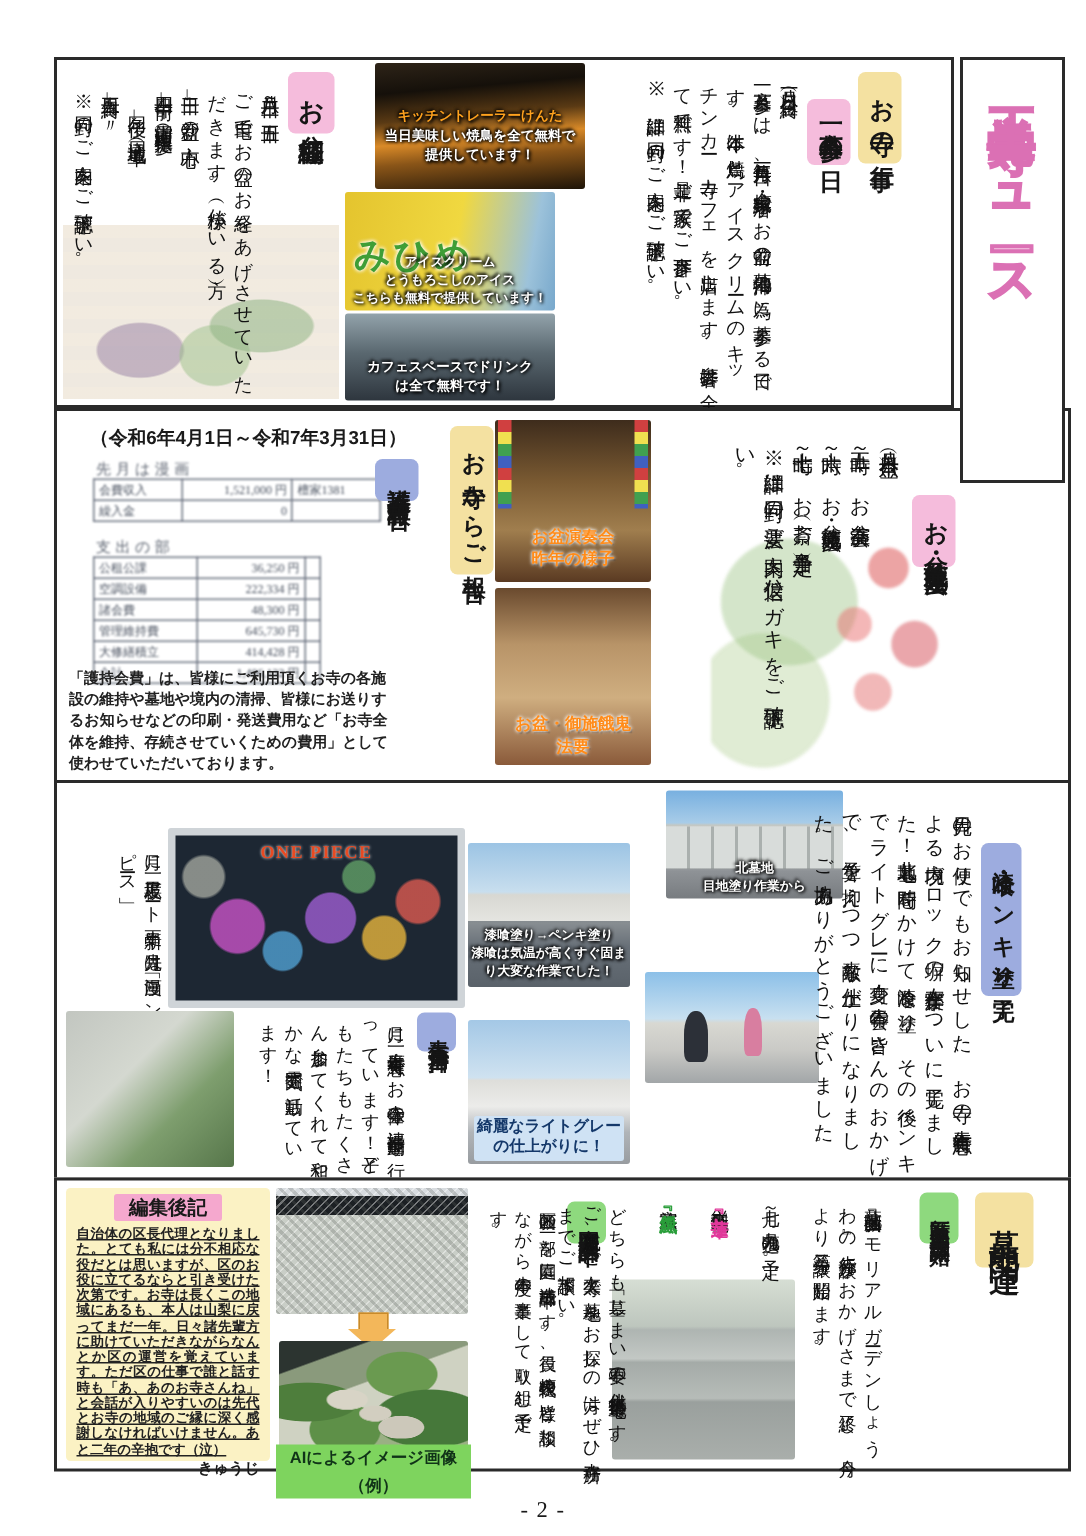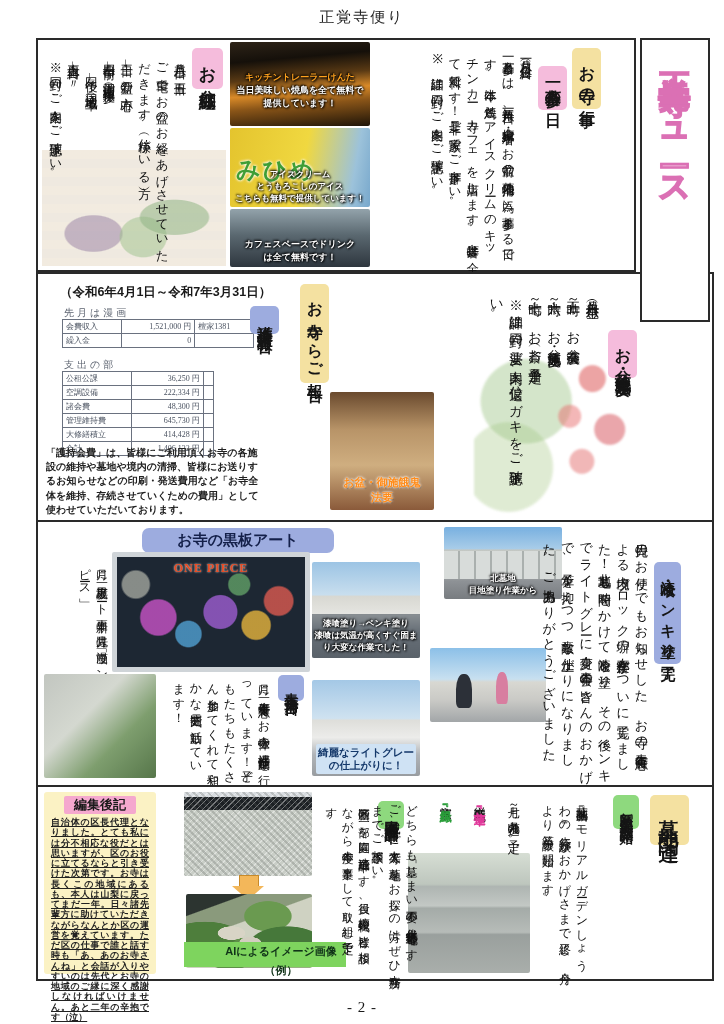--- a/index.html
+++ b/index.html
@@ -24,21 +24,21 @@
   .green{background:#8ed97e;}
   .masthead{position:absolute;left:640px;top:38px;width:66px;height:280px;background:#fff;
             border:2px solid #2a2a2a;display:flex;justify-content:center;z-index:30;}
   .masthead .mtitle{writing-mode:vertical-rl;font-size:32px;font-weight:bold;letter-spacing:6px;
             color:#f7cce5;-webkit-text-stroke:1.6px #db70b4;text-shadow:0 0 1px #db70b4;padding-top:6px;}
   .ph{position:absolute;overflow:hidden;border-radius:2px;}
   .cap{position:absolute;left:0;right:0;bottom:3px;text-align:center;white-space:pre-line;
        font-family:"Liberation Sans","DejaVu Sans",sans-serif;font-weight:bold;color:#fff;
        text-shadow:0 0 3px #000,1px 1px 2px #000,-1px -1px 2px #000;}
   
-  .ph-trailer{background:linear-gradient(175deg,#2e2418 0%,#15100a 22%,#5a3a14 42%,#d98a28 58%,#8a5518 72%,#1e1408 100%);}
+  .ph-trailer{background:linear-gradient(175deg,#2e2418 0%,#15100a 22%,#5a3a14 42%,#d98a28 58%,#8a5518 72%,#1e1408 100%);margin-left:20px;}
   .ph-ice{background:linear-gradient(100deg,#e4c42e 0%,#f0d840 52%,#9cc2da 86%,#78a8cc 100%);}
   .ph-cafe{background:linear-gradient(180deg,#93a3ab 0%,#5a6870 45%,#2e363e 100%);}
   .ph-altar{background:linear-gradient(180deg,#3e2c1c 0%,#7a5a32 38%,#a07e4e 68%,#5a3a22 100%);}
   .ph-hall{background:linear-gradient(180deg,#6a4a2e 0%,#b89468 32%,#cfae80 62%,#8a5a3a 100%);}
   .banner{position:absolute;top:0;width:9px;height:55%;background:repeating-linear-gradient(180deg,#d04040 0 8px,#f0e050 8px 16px,#40a050 16px 24px,#4060c0 24px 32px);}
   .ph-board{background:#1d2733;border:5px solid #cfd4d8;box-sizing:border-box;}
   .board-art{position:absolute;inset:0;background:
       radial-gradient(circle at 22% 55%, rgba(190,80,190,.85) 0 11%, transparent 12%),
       radial-gradient(circle at 38% 70%, rgba(80,160,210,.8) 0 9%, transparent 10%),
       radial-gradient(circle at 55% 50%, rgba(150,90,200,.85) 0 14%, transparent 15%),
@@ -97,21 +97,21 @@
   .desc{font-size:10px;line-height:1.42;color:#222;font-weight:bold;}
   
   .edbox{position:absolute;background:#fbf2c4;border-radius:3px;padding:4px 7px;box-sizing:border-box;}
   .edtitle{display:block;margin:0 auto 3px auto;width:72px;text-align:center;background:#f5a8ce;
            font-weight:bold;font-size:13px;border-radius:2px;}
   .edbody{font-size:9px;line-height:1.14;font-weight:bold;color:#222;text-align:justify;text-decoration:underline;}
   .edsig{text-align:right;font-size:10px;font-weight:bold;margin-top:1px;}
   .capbar{position:absolute;left:0;right:0;bottom:0;background:rgba(40,52,64,.5);}
   .after-label{position:absolute;left:4px;right:4px;bottom:2px;background:#cfe2f4;color:#14386a;
            font-weight:bold;font-size:10.5px;text-align:center;white-space:pre-line;border-radius:2px;
-           font-family:Liberation Serif, serif;line-height:1.25;padding:2px 0;}
+           font-family:Liberation Mono, monospace;line-height:1.25;padding:2px 0;}
   .ai-label{position:absolute;background:#7ed45e;color:#103318;font-weight:bold;font-size:11px;
            text-align:center;line-height:19px;}
   .arrow{position:absolute;width:0;height:0;}
   .arrow .stem{position:absolute;left:-9px;top:-16px;width:18px;height:12px;background:#f3b75a;border:1px solid #c88a2a;}
   .arrow .head{position:absolute;left:-16px;top:-5px;width:0;height:0;border-left:16px solid transparent;
            border-right:16px solid transparent;border-top:14px solid #f3b75a;}
   .pagenum{position:absolute;bottom:8px;left:0;width:100%;text-align:center;font-size:15px;letter-spacing:1px;}
   .cblock{display:block;}
   .lotus{color:#e0389a;font-weight:bold;}
   .wind{color:#2a9e3a;font-weight:bold;}
@@ -119,21 +119,20 @@
           text-shadow:0 0 3px #fff,0 0 3px #fff;letter-spacing:2px;
           font-family:"Liberation Sans","DejaVu Sans",sans-serif;}
   .cap .t-or{color:#ffa21e;}
   .cap-orange{color:#ff8c1a;text-shadow:0 0 2px #fff,0 0 3px #fff,1px 1px 1px rgba(0,0,0,.4);}
 </style>
 </head>
 <body>
 
 <div class="sheet">
 
-  <div class="page-header">正覚寺便り</div>
 
   <div class="band b1">
     <div class="vlabel yellow" style="left:534px;top:8px;font-size:16px;">お寺の行事</div>
     <div class="vlabel pink" style="left:500px;top:26px;font-size:16px;">一斉墓参の日</div>
     <div class="vtext abs" style="right:100px;top:10px;height:214px;">八月一日（金）終日
 一斉墓参とは、毎年八月一日、全檀家・縁者がお盆前の墓地清掃の為に墓参する日です。本年は焼鳥とアイスクリームのキッチンカー、寺カフェを出店します。参拝者は全て無料です！是非ご家族でご参拝下さい。
 ※詳細は同封のご案内をご確認下さい。</div>
 
     <div class="ph ph-trailer" style="left:192px;top:2px;width:140px;height:84px;">
       <div class="cap" style="font-size:9px;bottom:6px;">
@@ -214,37 +213,41 @@
             <td class="num">1,406,132 円</td>
             <td></td>
           </tr>
     </tbody>
       </table>
     <div class="abs desc gothic" style="left:8px;top:172px;width:220px;">「護持会費」は、皆様にご利用頂くお寺の各施設の維持や墓地や境内の清掃、皆様にお送りするお知らせなどの印刷・発送費用など「お寺全体を維持、存続させていくための費用」として使わせていただいております。</div>
 
     <div class="vlabel blue" style="left:212px;top:32px;font-size:15.5px;">護持会会計報告</div>
     <div class="vlabel yellow" style="left:262px;top:10px;font-size:15.5px;">お寺からご報告</div>
 
+    <div class="ph ph-altar" style="left:292px;top:6px;width:104px;height:108px;">
+      <div class="banner" style="left:2px;"></div>
+        <div class="banner" style="right:2px;"></div>
+      <div class="cap cap-orange" style="font-size:11px;bottom:8px;">お盆演奏会
+昨年の様子</div>
+    </div>
     <div class="ph ph-hall" style="left:292px;top:118px;width:104px;height:118px;">
       <div class="cap cap-orange" style="font-size:11px;bottom:5px;">お盆・御施餓鬼
 法要</div>
     </div>
 
     <div class="abs bg-berry" style="left:436px;top:52px;width:174px;height:188px;"></div>
     <div class="vtext abs" style="right:110px;top:16px;height:218px;font-size:13.5px;">八月十六日（金）
 十五時～　お盆演奏会
 十六時～　お盆・施餓鬼法要
 十七時～　お斎（お弁当予定）
 ※詳細は同封の法要ご案内、返信ハガキをご確認下さい。</div>
     <div class="vlabel pink" style="left:570px;top:56px;font-size:16px;">お盆・施餓鬼法要</div>
   </div>
 
   <div class="band b3">
-    <div class="abs blue" style="left:104px;top:6px;width:192px;height:25px;border-radius:7px;text-align:center;
-         font-weight:bold;font-size:15px;line-height:25px;color:#14204a;">お寺の黒板アート</div>
     <div class="vtext abs" style="right:602px;top:38px;height:128px;font-size:12px;">月に一度黒板アート更新中！先月は漫画「ワンピース」</div>
     <div class="ph ph-board" style="left:74px;top:30px;width:198px;height:120px;">
       <div class="board-art"></div>
       <div class="op-logo">ONE PIECE</div>
     </div>
 
     <div class="ph ph-clean" style="left:6px;top:152px;width:112px;height:104px;"></div>
     <div class="vtext abs" style="right:440px;top:153px;height:106px;font-size:12px;">月に一度青年会有志でお寺全体の清掃奉仕活動を行っています！子どもたちもたくさん参加してくれて和やかな雰囲気で活動しています！</div>
     <div class="vlabel blue" style="left:240px;top:153px;font-size:14px;">青年会清掃日</div>
 
@@ -266,38 +269,38 @@
     <div class="ph ph-paintppl" style="left:392px;top:126px;width:116px;height:74px;">
       <div class="fig" style="left:26px;top:26px;width:16px;height:34px;background:#2c3038;"></div>
       <div class="fig" style="left:66px;top:24px;width:12px;height:32px;background:#d87ea0;"></div>
     </div>
 
     <div class="vtext abs" style="right:62px;top:12px;height:244px;font-size:13px;">先日のお便りでもお知らせした、お寺の青年会有志による境内ブロック塀の左官作業がついに完了しました！北墓地も時間をかけて漆喰を塗り、その後ペンキでライトグレーに変身！青年会の皆さんのおかげで、予算を抑えつつ素敵な仕上がりになりました。ご協力ありがとうございました。</div>
     <div class="vlabel blue" style="left:616px;top:40px;font-size:15px;">漆喰・ペンキ塗り完了</div>
   </div>
 
   <div class="band b4">
-    <div class="edbox gothic" style="left:6px;top:5px;width:112px;height:182px;">
+    <div class="edbox gothic" style="left:6px;top:5px;width:136px;height:182px;">
       <span class="edtitle">編集後記</span>
       <div class="edbody">自治体の区長代理となりました。とても私には分不相応な役だとは思いますが、区のお役に立てるならと引き受けた次第です。お寺は長くこの地域にあるも、本人は山梨に戻ってまだ一年。日々諸先輩方に助けていただきながらなんとか区の運営を覚えています。ただ区の仕事で誰と話す時も「あ、あのお寺さんね」と会話が入りやすいのは先代とお寺の地域のご縁に深く感謝しなければいけません。あと二年の辛抱です（泣）</div>
       <div class="edsig">きゅうじ</div>
     </div>
 
     <div class="ph ph-gravel" style="left:146px;top:5px;width:128px;height:84px;">
       <div class="fence"></div>
       <div class="gravel-tex"></div>
     </div>
     <div class="arrow" style="left:210px;top:104px;">
       <div class="stem"></div>
         <div class="head"></div>
     </div>
     <div class="ph ph-garden" style="left:148px;top:107px;width:126px;height:74px;">
       <div class="path"></div>
     </div>
-    <div class="ai-label gothic" style="left:146px;top:155px;width:130px;height:25px;padding-left:32px;">AIによるイメージ画像（例）</div>
+    <div class="ai-label gothic" style="left:146px;top:176px;width:130px;height:36px;">AIによるイメージ画像（例）</div>
 
     <div class="vtext abs" style="right:340px;top:12px;height:172px;font-size:11.5px;">新区画の一部を庭園に造成計画中です。役員、檀家総代の皆様と相談しながら本年度の事業として取り組む予定です。</div>
     <div class="vlabel green" style="left:340px;top:14px;font-size:14px;">庭園造成計画中</div>
 
     <div class="ph ph-cem" style="left:370px;top:66px;width:122px;height:120px;opacity:.85;"></div>
     <div class="vtext abs" style="right:105px;top:10px;height:174px;font-size:12px;">
       <span class="cblock">墓地新区画『メモリアルガーデンしょうわ』の先行分譲がおかげさまで終了し、今月より第二分譲を開始します。</span>
       <span class="cblock">七月～九月頃迄の予定。</span>
       <span class="cblock"><span>従来型墓地</span><span class="lotus">『蓮華』</span></span>
       <span class="cblock"><span>家族墓</span><span class="wind">『緑風』</span></span>

